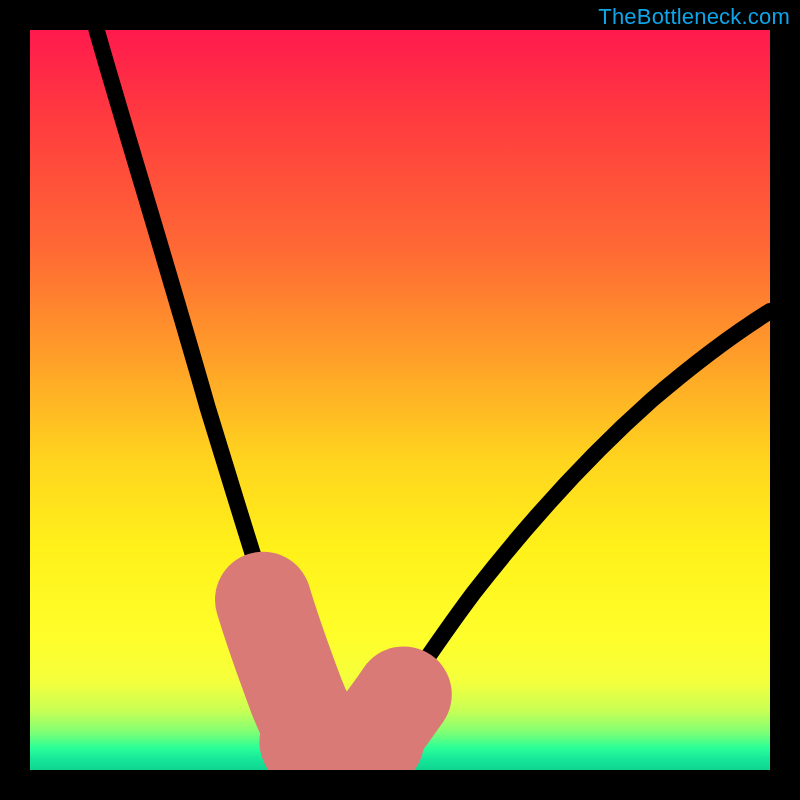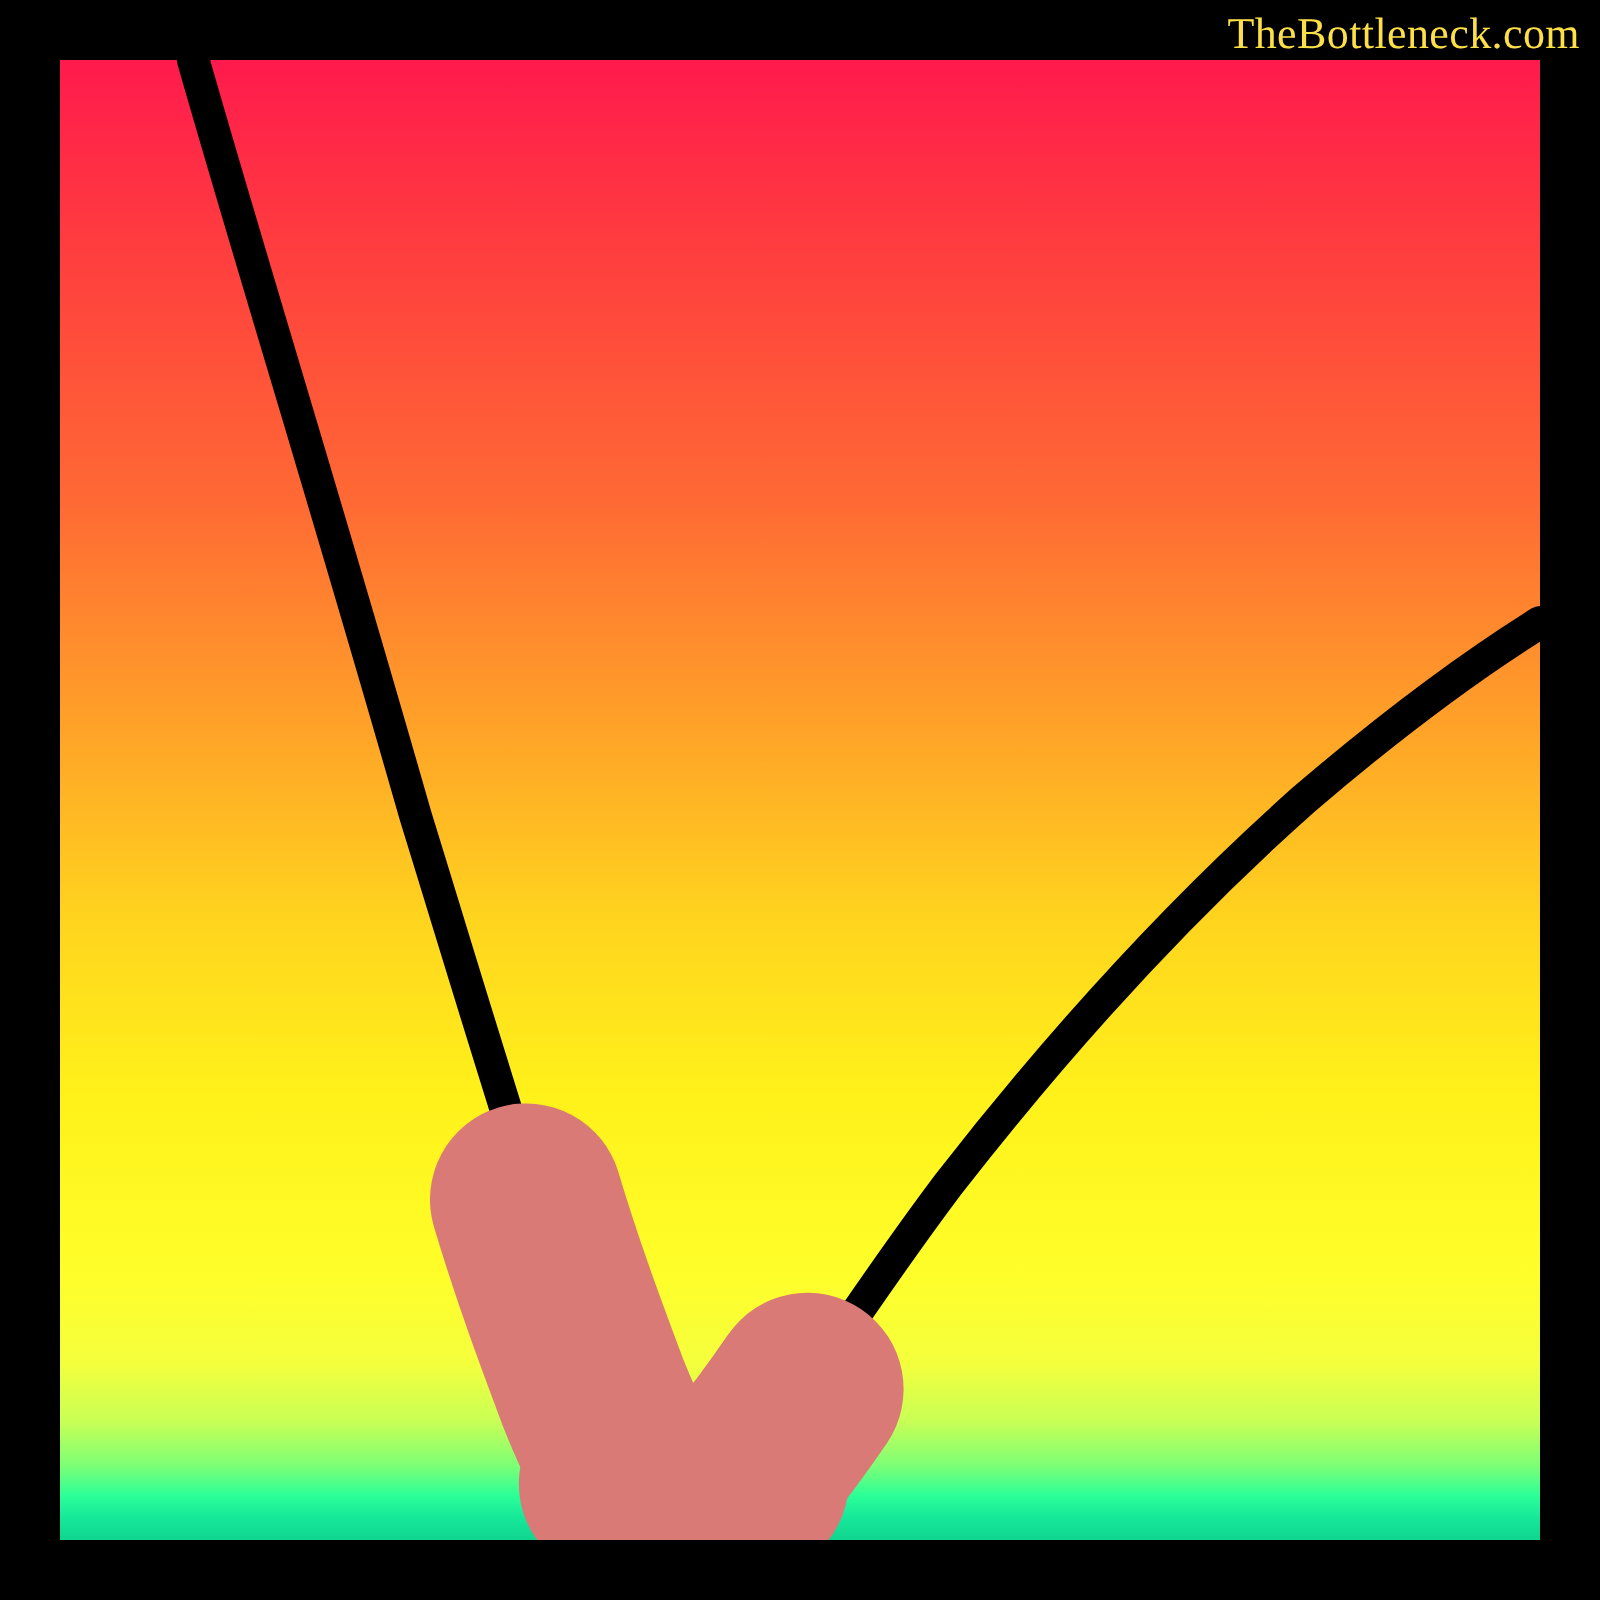--- a/index.html
+++ b/index.html
@@ -14,26 +14,25 @@
   .stage {
     position: relative;
     width: 800px;
     height: 800px;
     background: #000;
   }
   .watermark {
     position: absolute;
     top: 4px;
     right: 10px;
-    color: #fde047;
+    color: #0ea5e9;
     font-size: 22px;
     font-weight: 500;
     letter-spacing: 0.2px;
     z-index: 10;
-    font-family: Liberation Serif, serif;
   }
   .plot {
     position: absolute;
     left: 30px;
     top: 30px;
     width: 740px;
     height: 740px;
     overflow: hidden;
   }
   .gradient {

